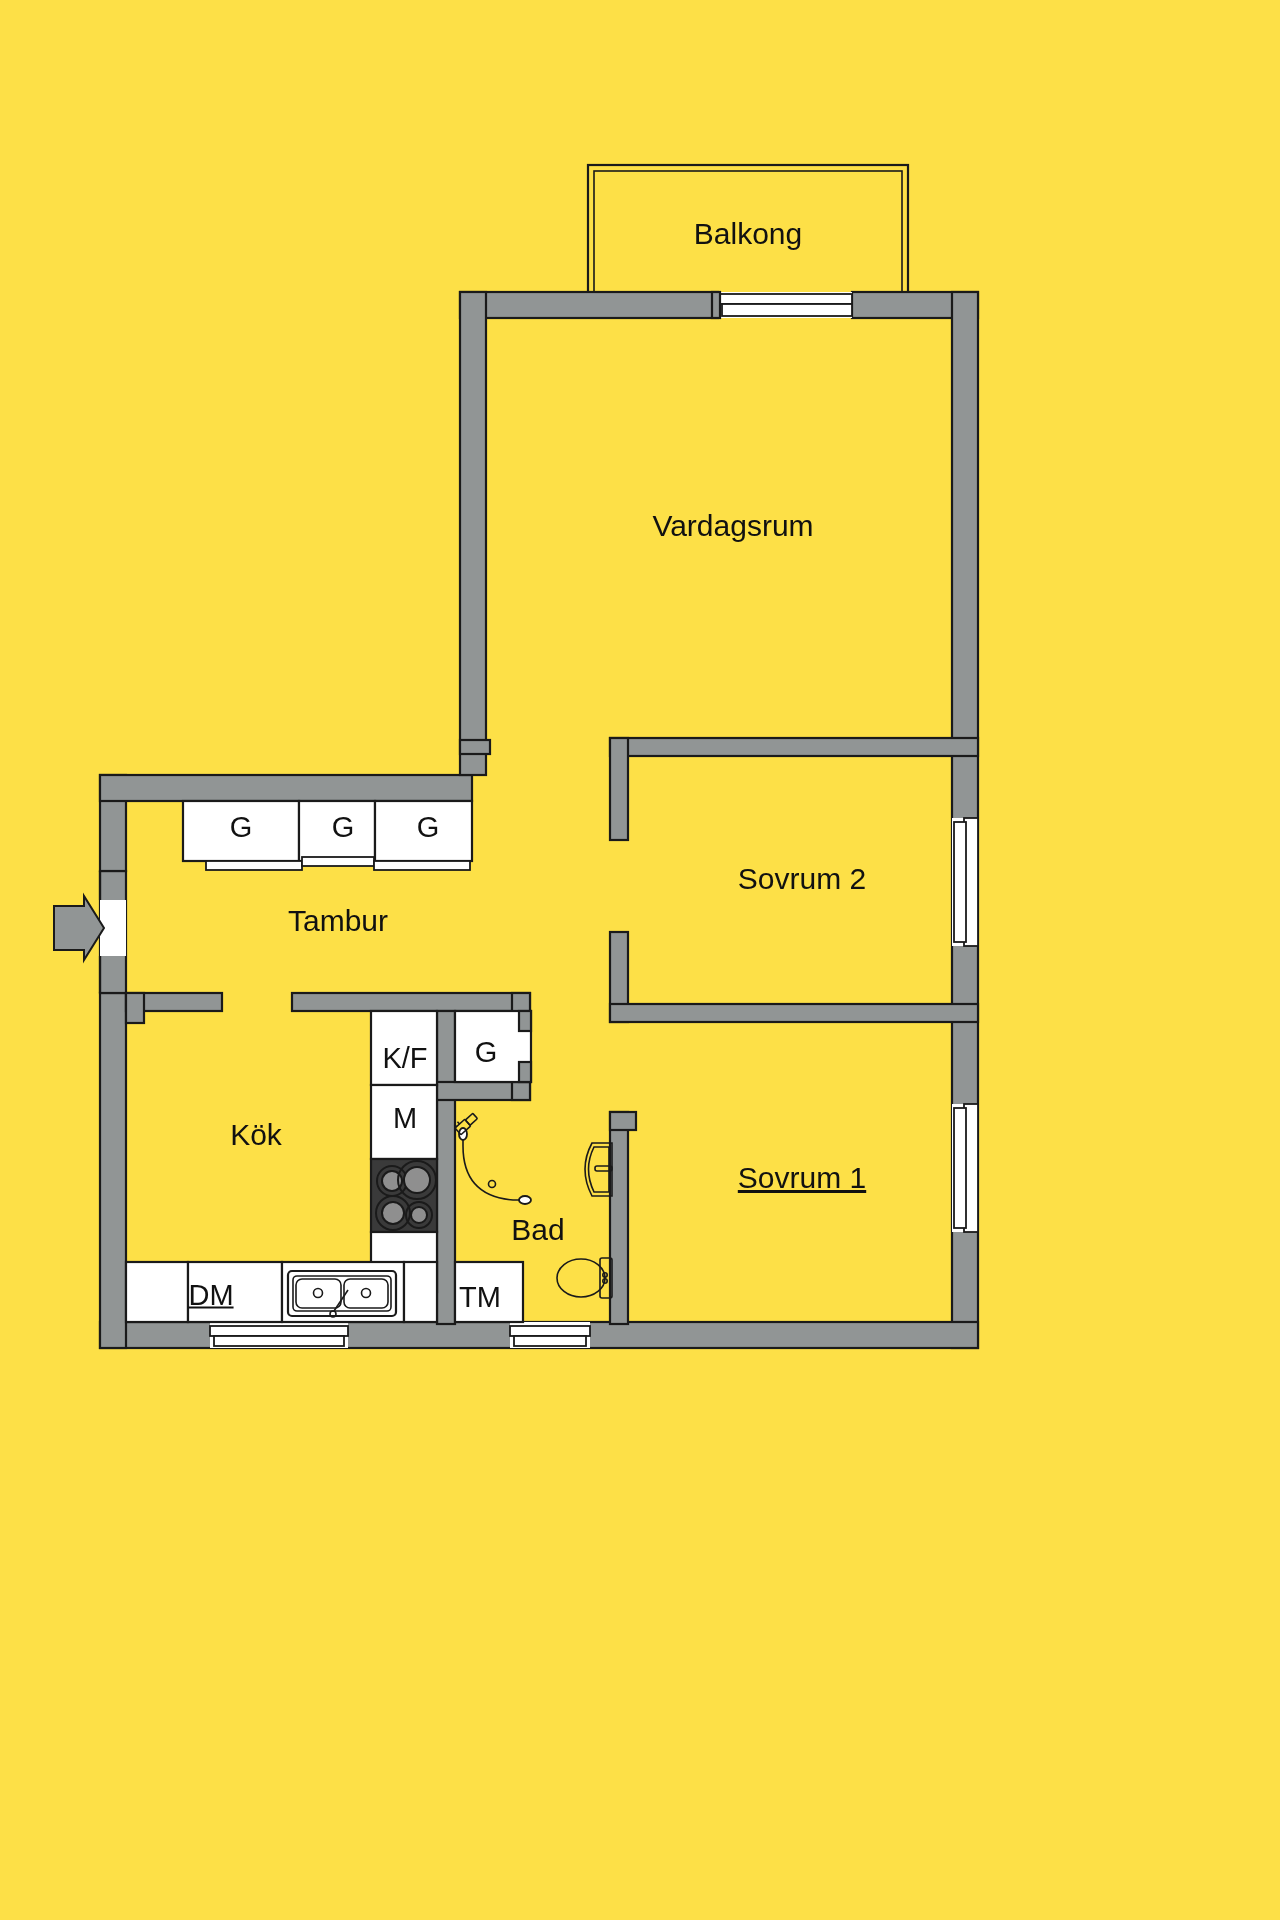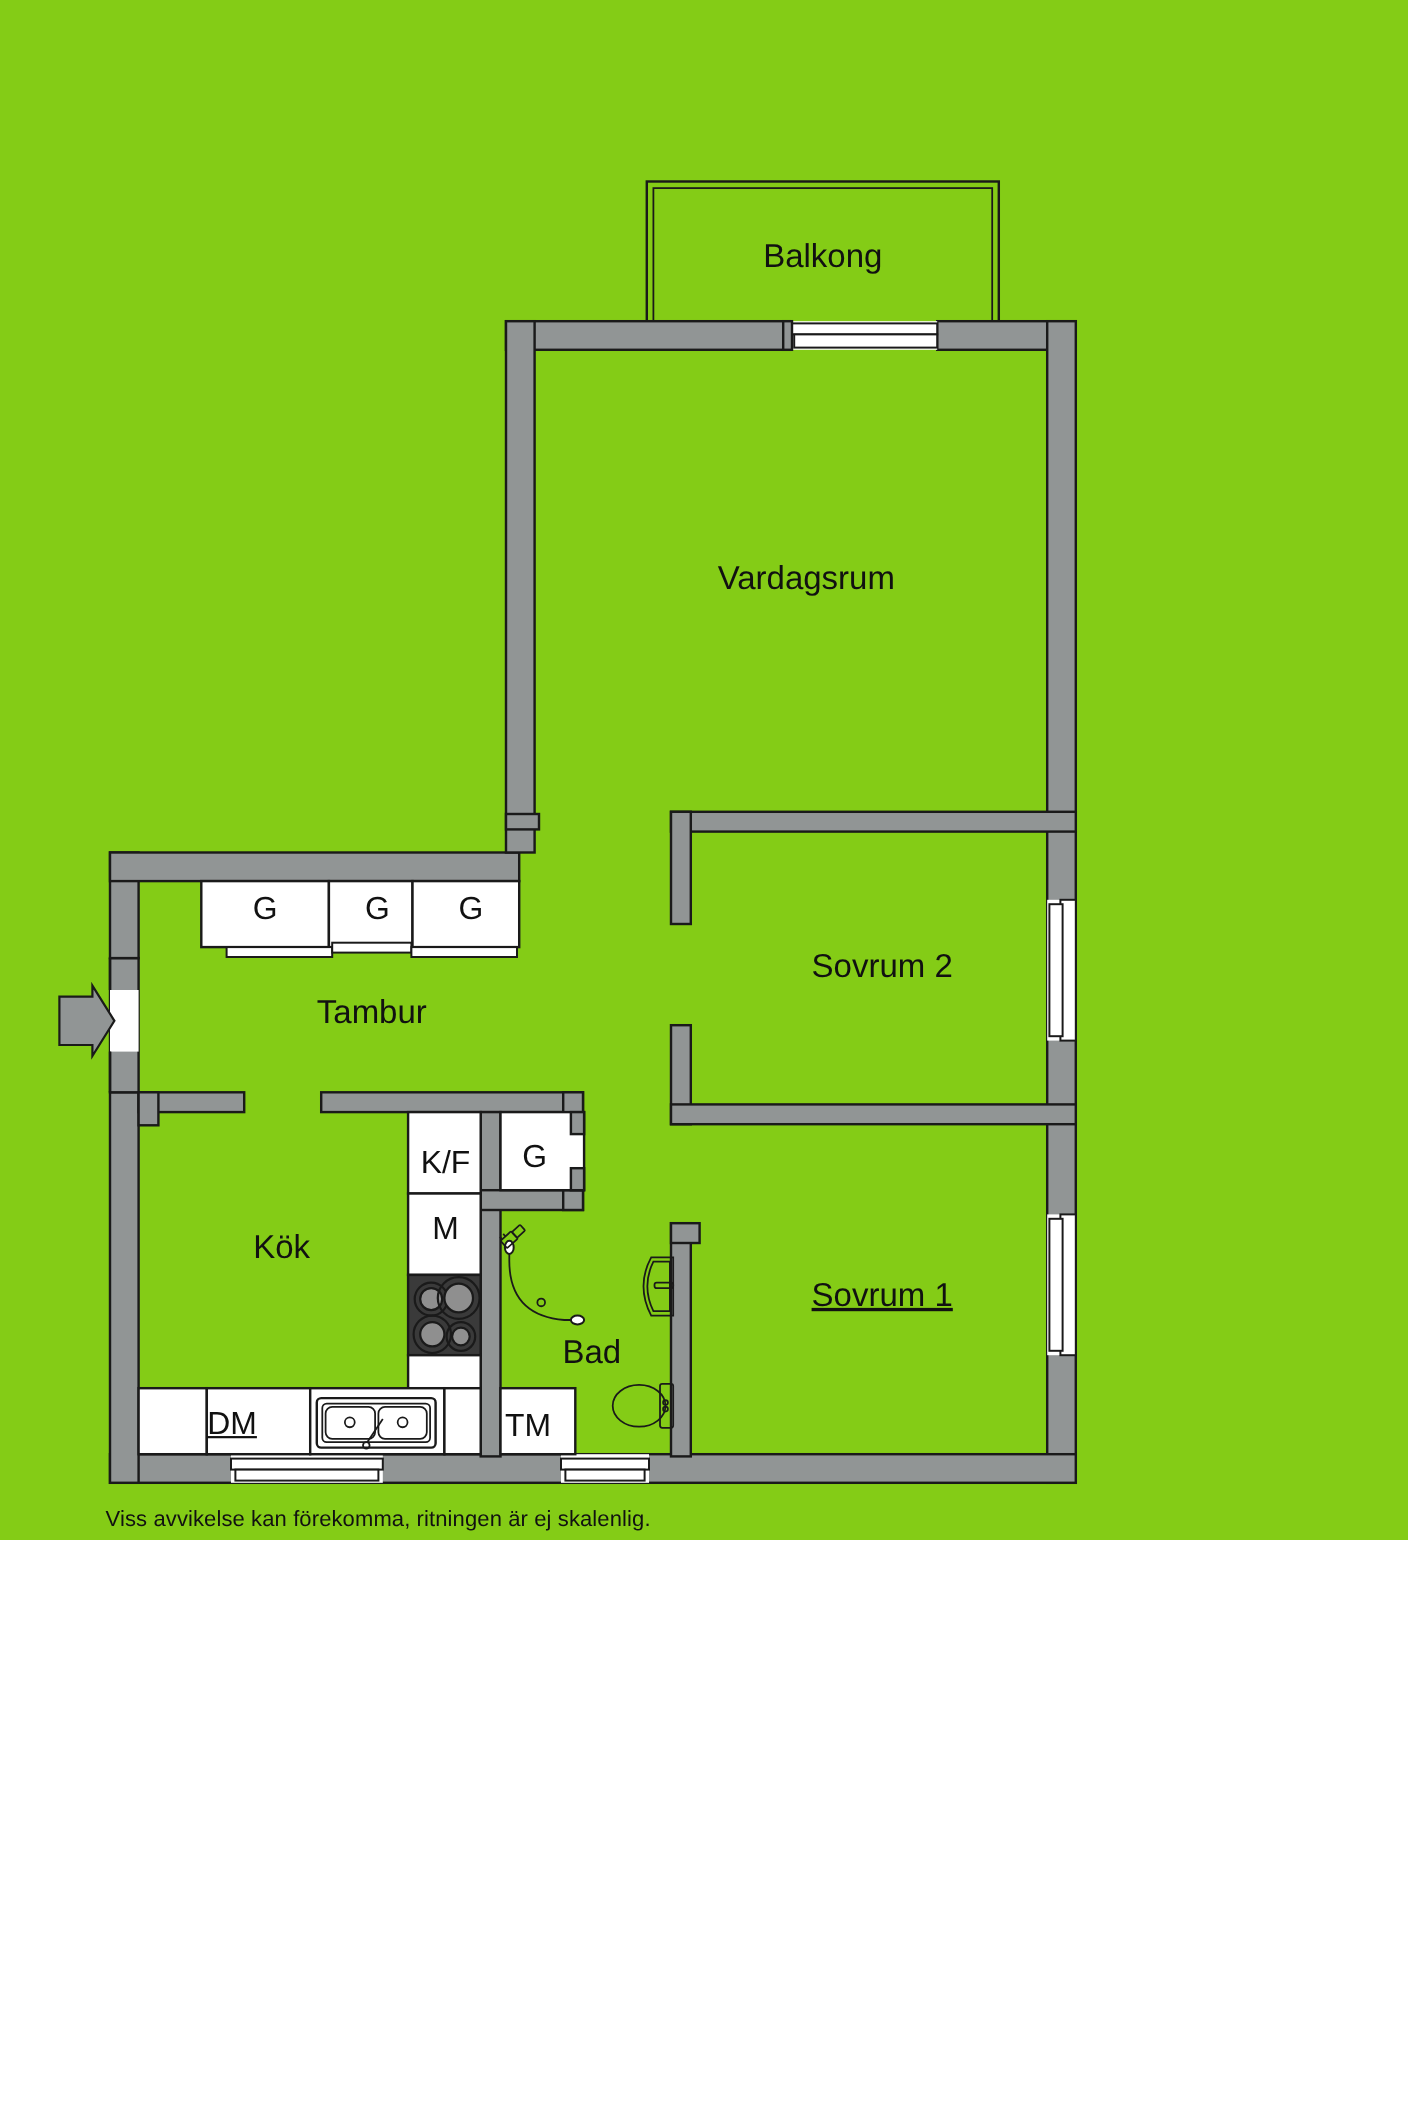--- a/index.html
+++ b/index.html
@@ -4,22 +4,22 @@
 <style>
   * { box-sizing: border-box; }
   html, body {
     margin: 0; padding: 0;
     background: #ffffff;
     font-family: "Liberation Sans", sans-serif;
   }
   #page {
     position: relative;
     width: 1280px;
-    height: 1400px;
-    background: #84cc16;
+    height: 1920px;
+    background: #fde047;
     overflow: hidden;
   }
   #plan {
     position: absolute;
     left: 0; top: 0;
     width: 1280px;
     height: 1920px;
   }
   .roomlabel {
     position: absolute;
@@ -244,15 +244,14 @@
 
   <div class="roomlabel rl-med" style="left:241px; top:827px;">G</div>
   <div class="roomlabel rl-med" style="left:343px; top:827px;">G</div>
   <div class="roomlabel rl-med" style="left:428px; top:827px;">G</div>
   <div class="roomlabel rl-med" style="left:486px; top:1052px;">G</div>
   <div class="roomlabel rl-med" style="left:405px; top:1048px;margin-top:10px;">K/F</div>
   <div class="roomlabel rl-med" style="left:405px; top:1118px;">M</div>
   <div class="roomlabel rl-med" style="left:211px; top:1295px;text-decoration:underline;">DM</div>
   <div class="roomlabel rl-med" style="left:480px; top:1297px;">TM</div>
 
-  <div class="caption">Viss avvikelse kan förekomma, ritningen är ej skalenlig.</div>
 
 </div>
 
 </body></html>

